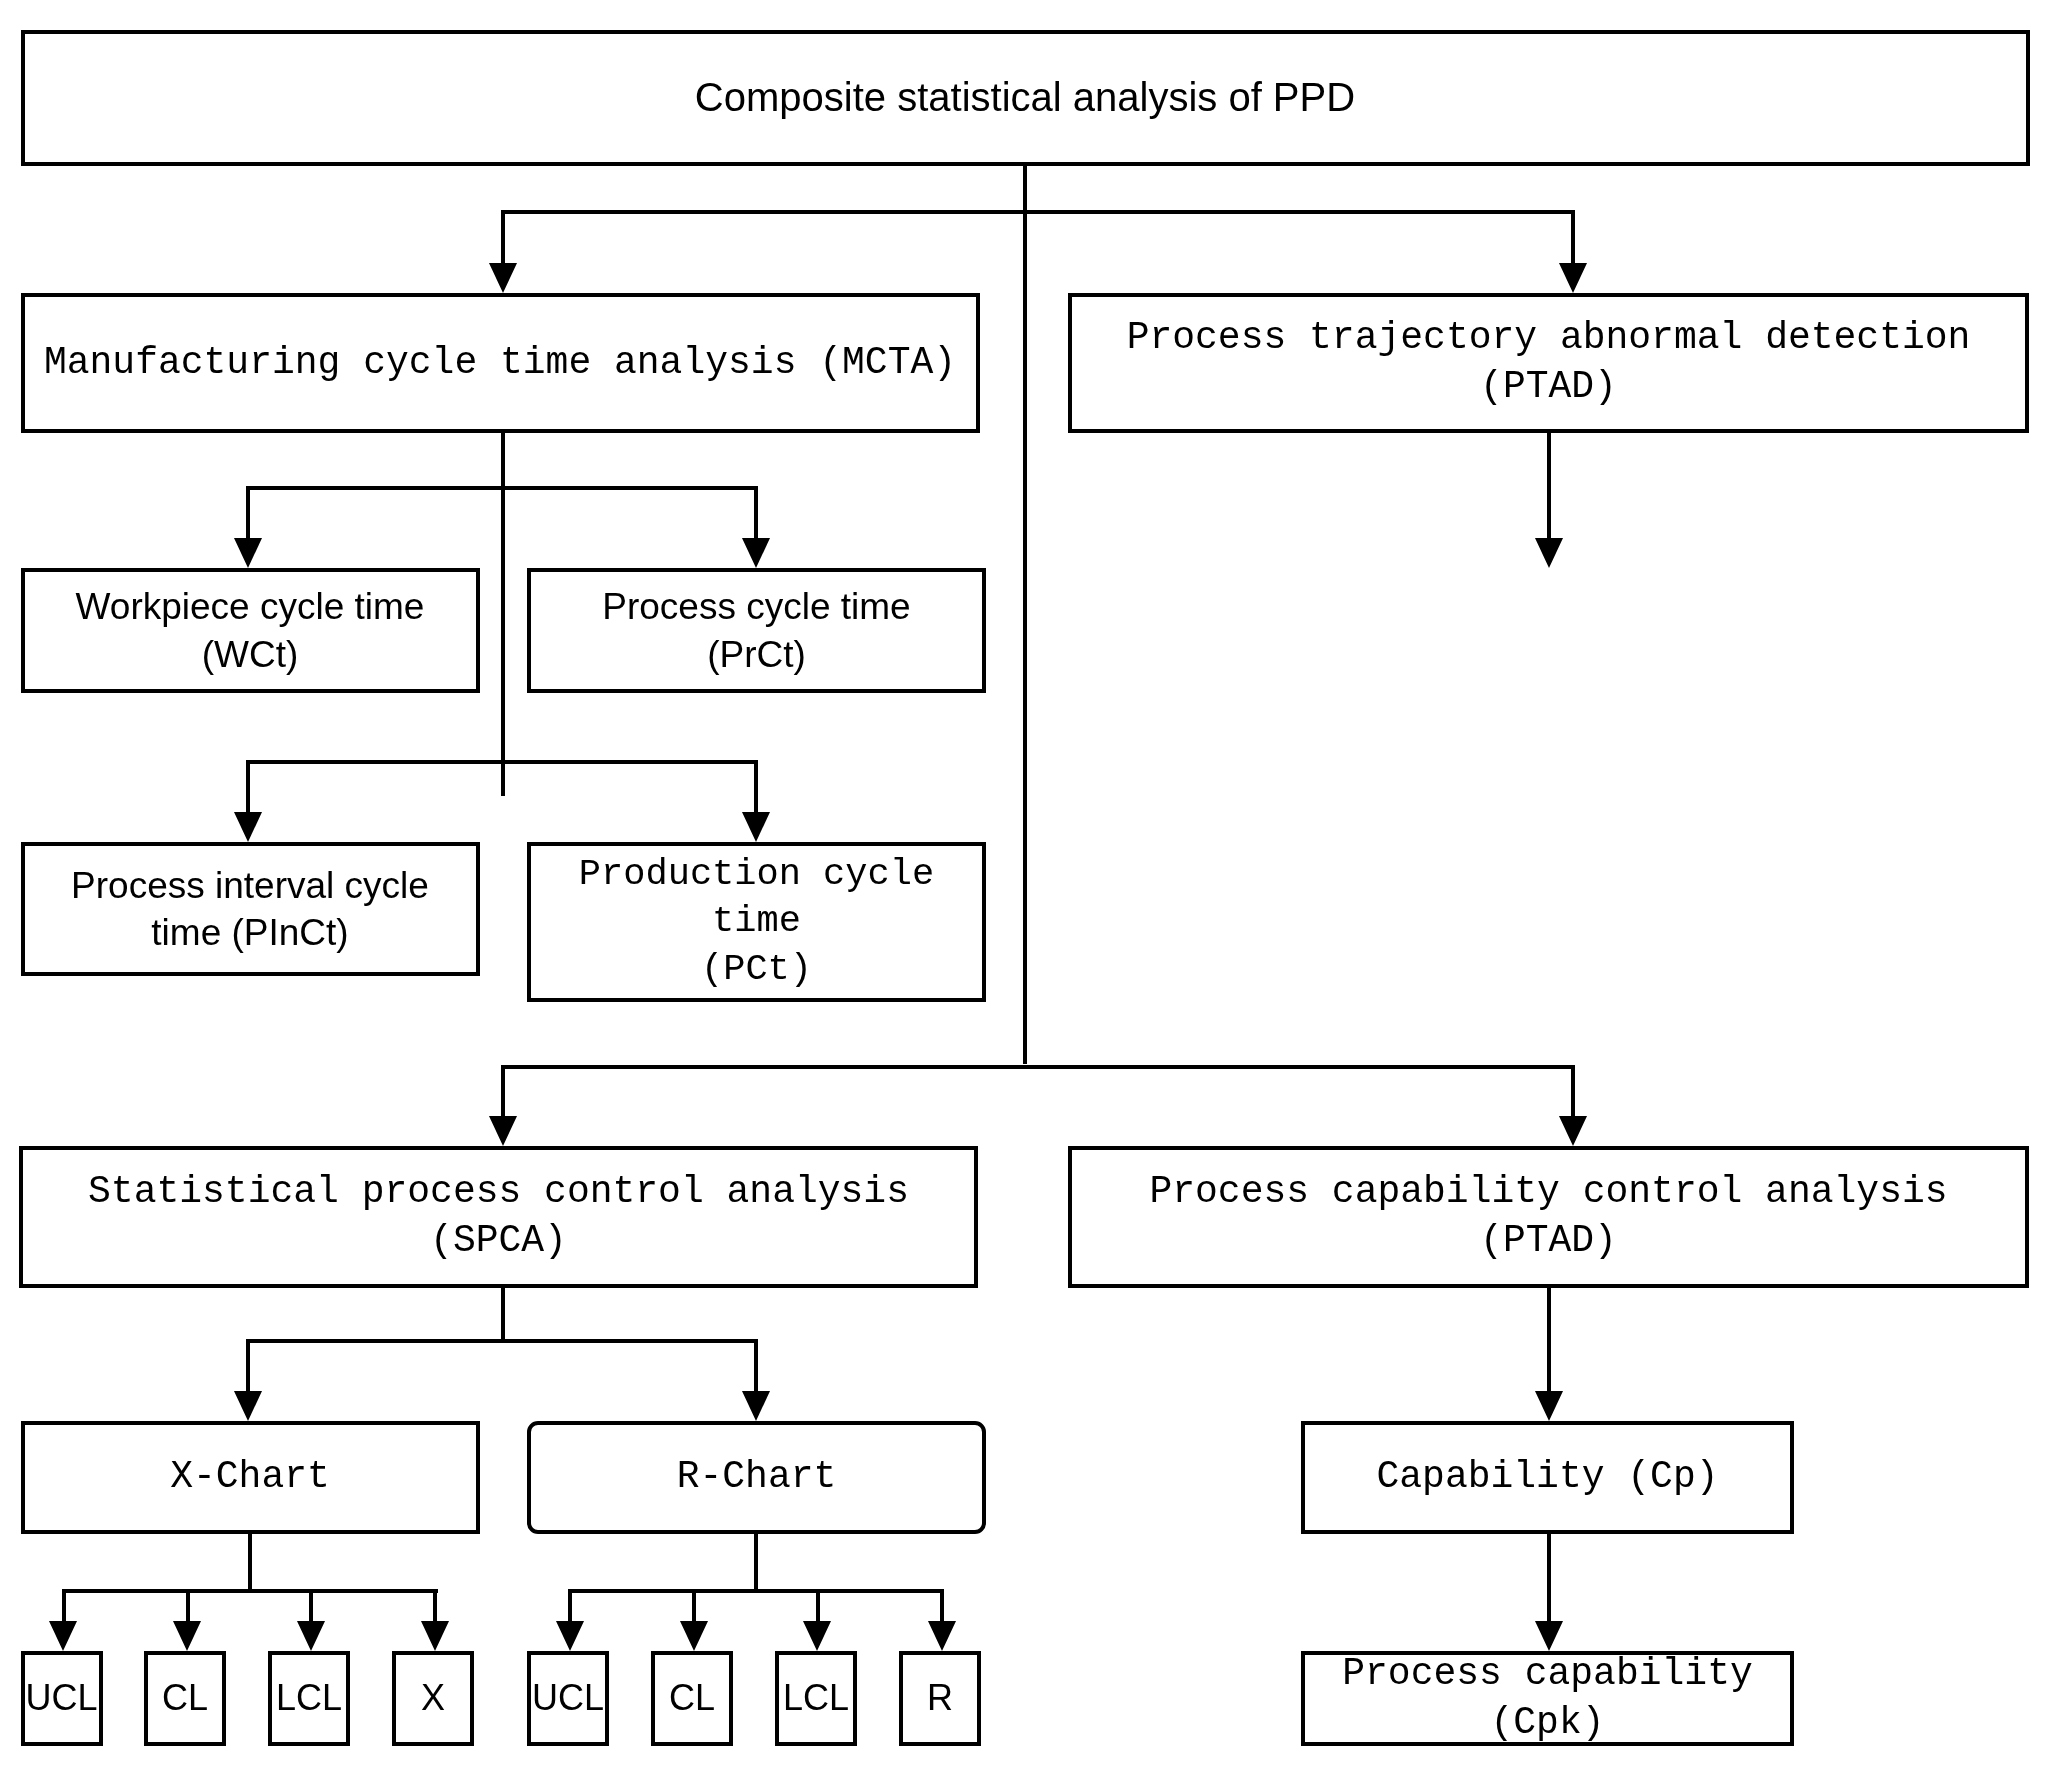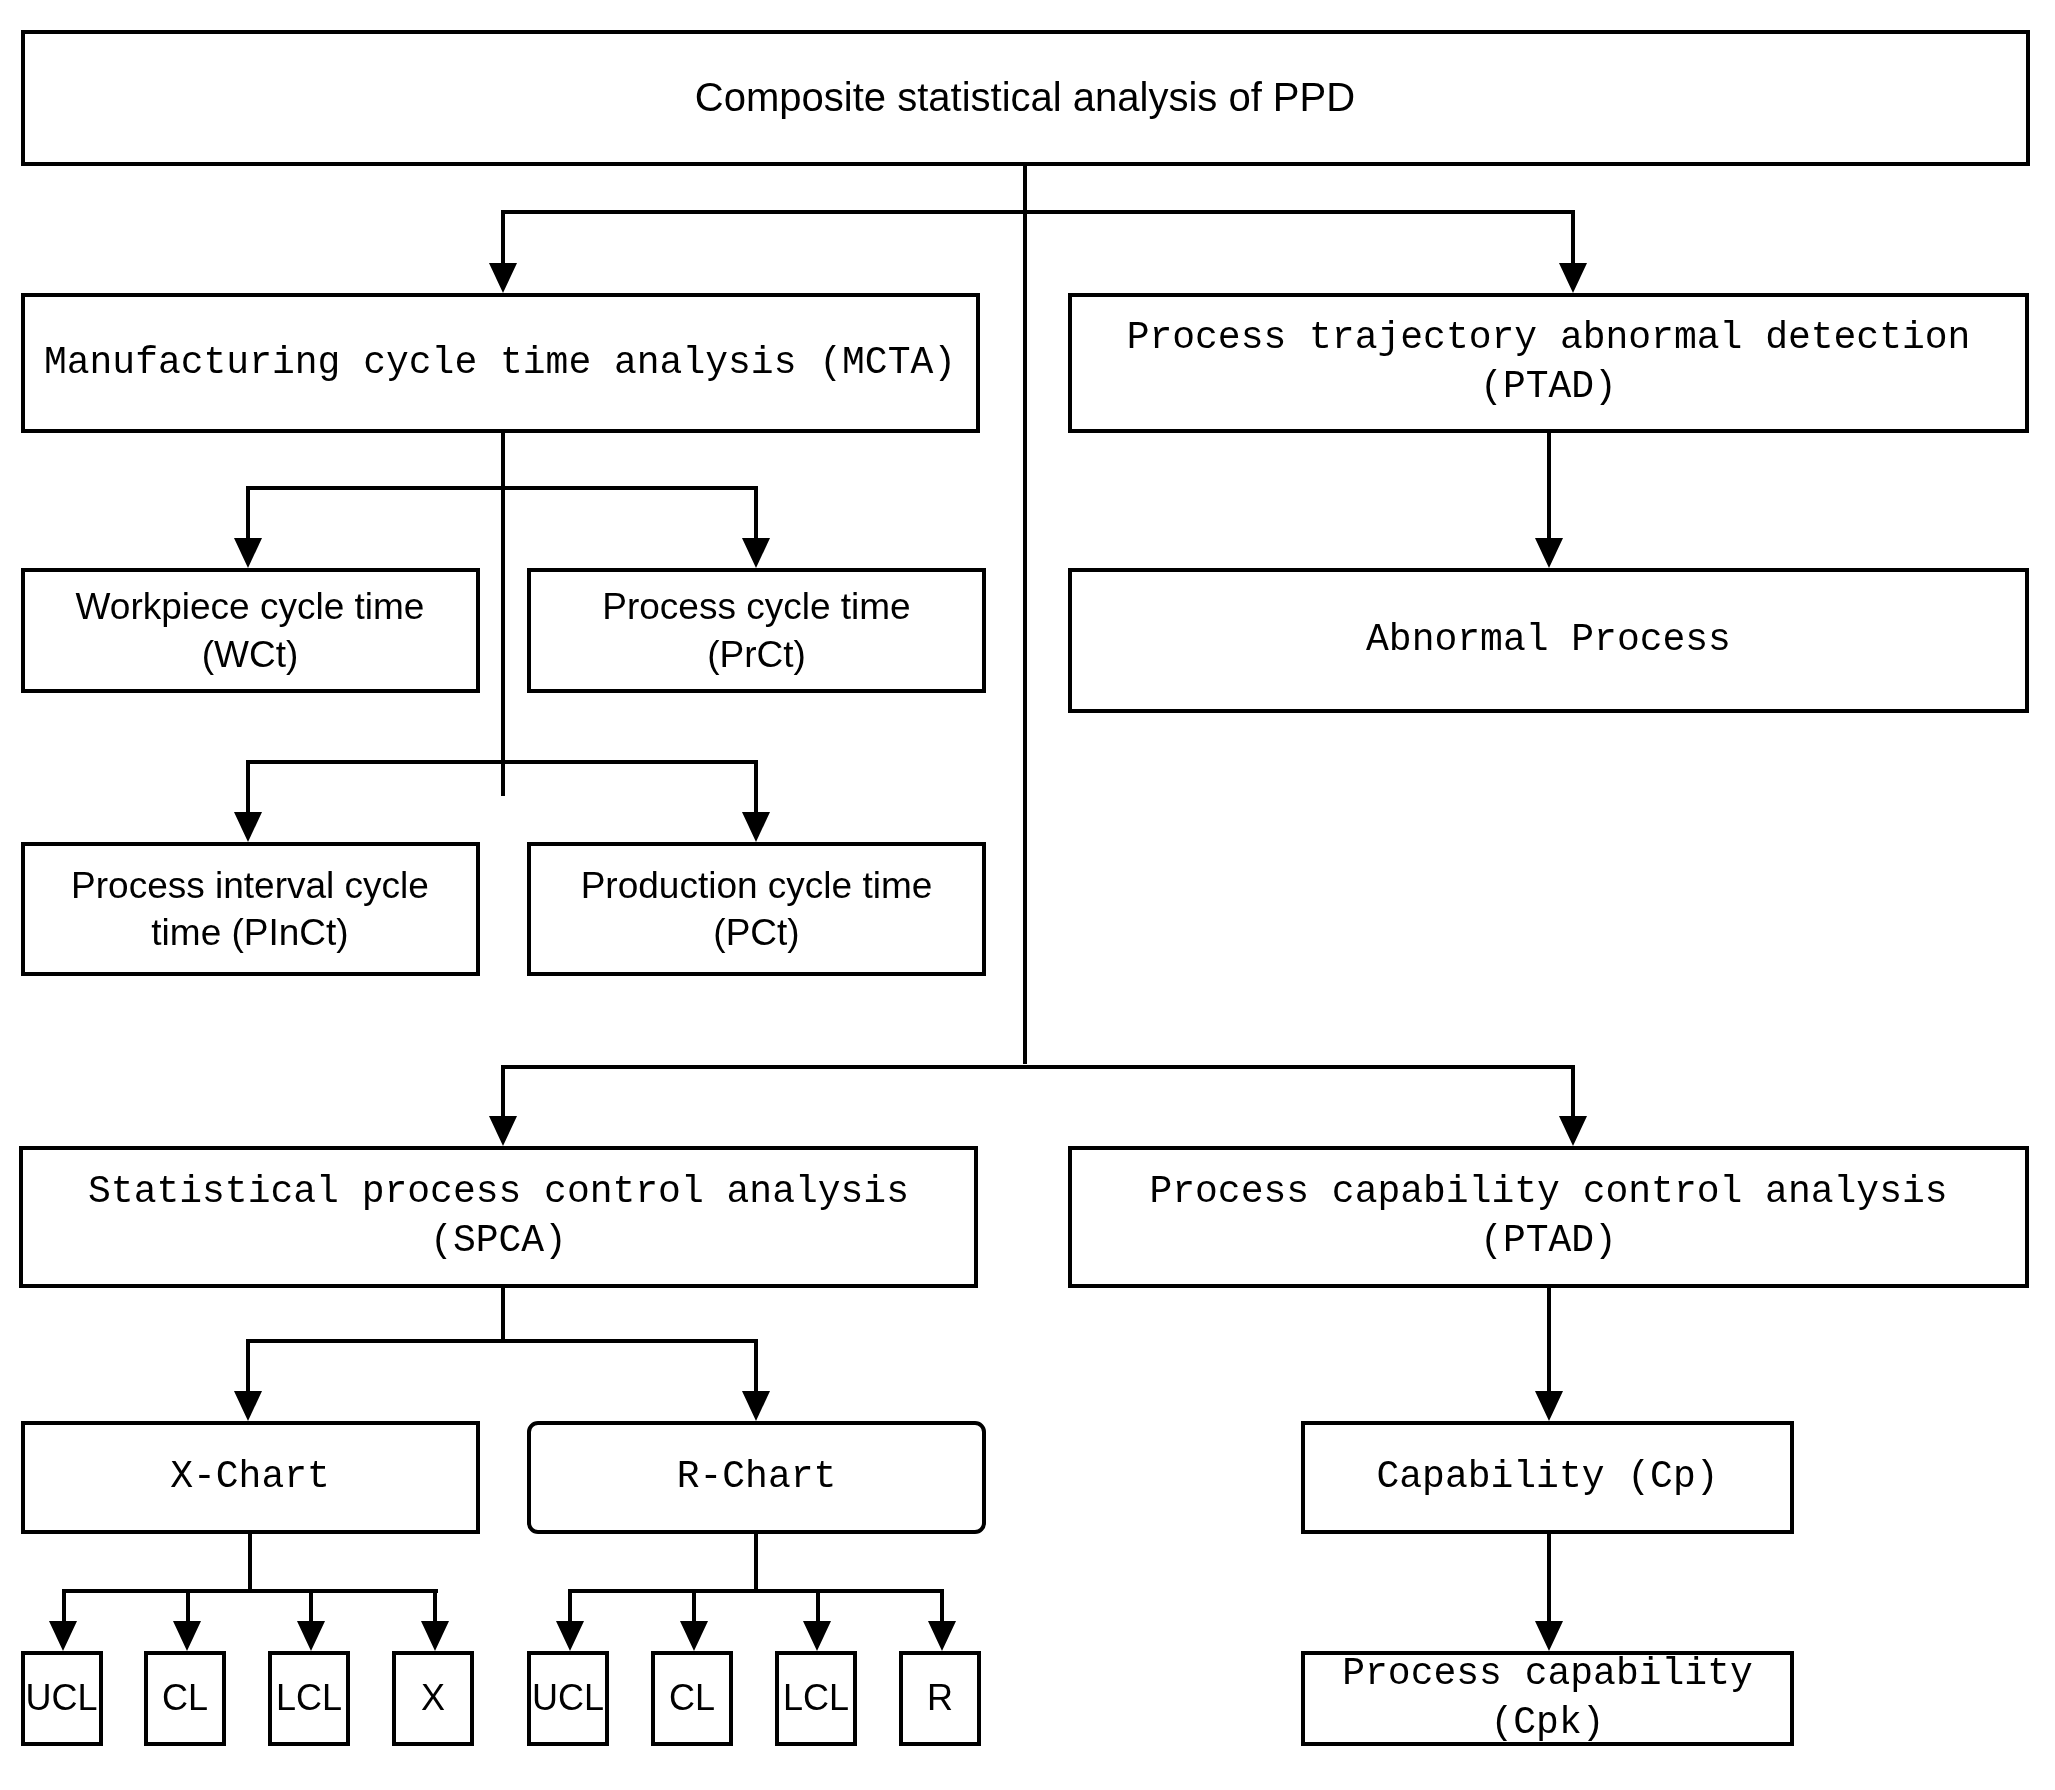--- a/index.html
+++ b/index.html
@@ -83,31 +83,30 @@
   <div class="vline" style="left:754px; top:486px; height:52px;"></div>
   <div class="arrow" style="left:742px; top:538px;"></div>
 
   <div class="vline" style="left:1547px; top:433px; height:105px;"></div>
   <div class="arrow" style="left:1535px; top:538px;"></div>
 
   <div class="node fs-small" style="left:20.5px; top:568px; width:459px; height:125px;">Workpiece cycle time
 (WCt)</div>
   <div class="node fs-small" style="left:527px; top:568px; width:459px; height:125px;">Process cycle time
 (PrCt)</div>
-  <div class="node fs-mid" style="left:1068px; top:568px; width:961px; height:145px;">Abnormal Process</div>
 
   <div class="hline" style="left:248px; top:760px; width:510px;"></div>
   <div class="vline" style="left:246px; top:760px; height:52px;"></div>
   <div class="arrow" style="left:234px; top:812px;"></div>
   <div class="vline" style="left:754px; top:760px; height:52px;"></div>
   <div class="arrow" style="left:742px; top:812px;"></div>
 
   <div class="node fs-small" style="left:20.5px; top:842px; width:459px; height:134px;">Process interval cycle
 time (PInCt)</div>
-  <div class="node fs-small" style="left:527px; top:842px; width:459px; height:134px;">Production cycle time
+  <div class="node fs-small" style="left:527px; top:842px; width:459px; height:160px;font-family:Liberation Mono, monospace;">Production cycle time
 (PCt)</div>
 
   <div class="hline" style="left:503px; top:1065px; width:1072px;"></div>
   <div class="vline" style="left:501px; top:1065px; height:51px;"></div>
   <div class="arrow" style="left:489px; top:1116px;"></div>
   <div class="vline" style="left:1571px; top:1065px; height:51px;"></div>
   <div class="arrow" style="left:1559px; top:1116px;"></div>
 
   <div class="node fs-mid" style="left:19px; top:1146px; width:959px; height:142px;text-align:center;">Statistical process control analysis (SPCA)</div>
   <div class="node fs-mid" style="left:1068px; top:1146px; width:961px; height:142px;">Process capability control analysis (PTAD)</div>

